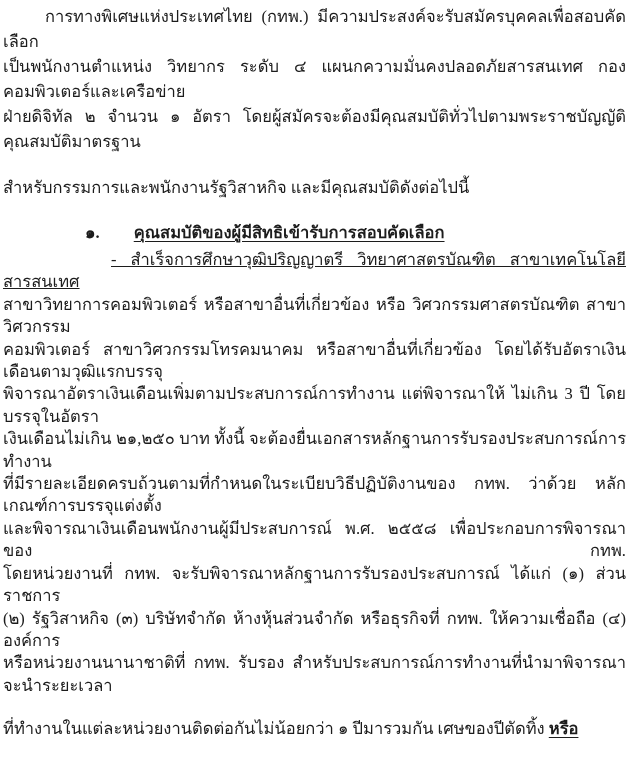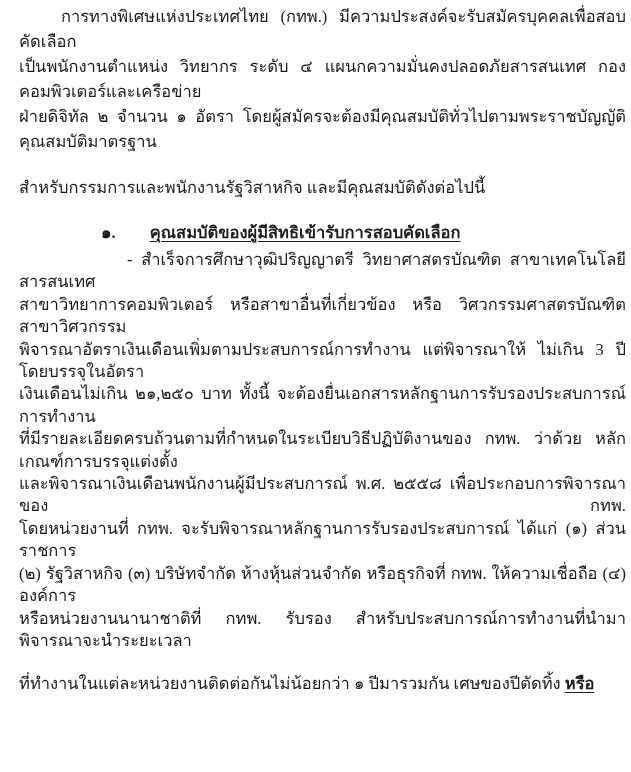--- a/index.html
+++ b/index.html
@@ -11,21 +11,21 @@
     height: 772px;
     background: #ffffff;
     overflow: hidden;
     font-family: "Liberation Serif", "DejaVu Serif", serif;
     color: #1c1c1c;
   }
   .page {
     box-sizing: border-box;
     width: 631px;
     height: 772px;
-    padding: 4px 5px 0 19px;
+    padding: 4px 5px 0 3px;
   }
   .line {
     text-align: justify;
     text-align-last: justify;
   }
   .line.last {
     text-align: justify;
     text-align-last: left;
     margin-top: 21px;
   }
@@ -46,20 +46,21 @@
     text-decoration: underline;
     text-underline-offset: 3px;
     margin-left: 30px;
   }
   .bullet {
     font-size: 16.5px;
     line-height: 22.4px;
   }
   .bullet [data-lines] .line:first-child {
     text-indent: 108px;
+    text-decoration: underline;
   }
   .bu {
     font-weight: bold;
     text-decoration: underline;
     text-underline-offset: 3px;
   }
 </style>
 </head>
 <body>
 
@@ -76,20 +77,21 @@
 
   <div class="heading">
     <span>๑.</span>
     <span class="title">คุณสมบัติของผู้มีสิทธิเข้ารับการสอบคัดเลือก</span>
   </div>
 
   <div class="para bullet bachelor">
     <div data-lines="section1.bullet_bachelor.lines">
         <div class="line">- สำเร็จการศึกษาวุฒิปริญญาตรี วิทยาศาสตรบัณฑิต สาขาเทคโนโลยีสารสนเทศ</div>
         <div class="line">สาขาวิทยาการคอมพิวเตอร์ หรือสาขาอื่นที่เกี่ยวข้อง หรือ วิศวกรรมศาสตรบัณฑิต สาขาวิศวกรรม</div>
+        <div class="line">คอมพิวเตอร์ สาขาวิศวกรรมโทรคมนาคม หรือสาขาอื่นที่เกี่ยวข้อง โดยได้รับอัตราเงินเดือนตามวุฒิแรกบรรจุ</div>
         <div class="line">พิจารณาอัตราเงินเดือนเพิ่มตามประสบการณ์การทำงาน แต่พิจารณาให้ ไม่เกิน 3 ปี โดยบรรจุในอัตรา</div>
         <div class="line">เงินเดือนไม่เกิน ๒๑,๒๕๐ บาท ทั้งนี้ จะต้องยื่นเอกสารหลักฐานการรับรองประสบการณ์การทำงาน</div>
         <div class="line">ที่มีรายละเอียดครบถ้วนตามที่กำหนดในระเบียบวิธีปฏิบัติงานของ กทพ. ว่าด้วย หลักเกณฑ์การบรรจุแต่งตั้ง</div>
         <div class="line">และพิจารณาเงินเดือนพนักงานผู้มีประสบการณ์ พ.ศ. ๒๕๕๘ เพื่อประกอบการพิจารณาของ กทพ.</div>
         <div class="line">โดยหน่วยงานที่ กทพ. จะรับพิจารณาหลักฐานการรับรองประสบการณ์ ได้แก่ (๑) ส่วนราชการ</div>
         <div class="line">(๒) รัฐวิสาหกิจ (๓) บริษัทจำกัด ห้างหุ้นส่วนจำกัด หรือธุรกิจที่ กทพ. ให้ความเชื่อถือ (๔) องค์การ</div>
         <div class="line">หรือหน่วยงานนานาชาติที่ กทพ. รับรอง สำหรับประสบการณ์การทำงานที่นำมาพิจารณาจะนำระยะเวลา</div>
       </div>
     <div class="line last">
       <span>ที่ทำงานในแต่ละหน่วยงานติดต่อกันไม่น้อยกว่า ๑ ปีมารวมกัน เศษของปีตัดทิ้ง </span><span class="bu">หรือ</span>

